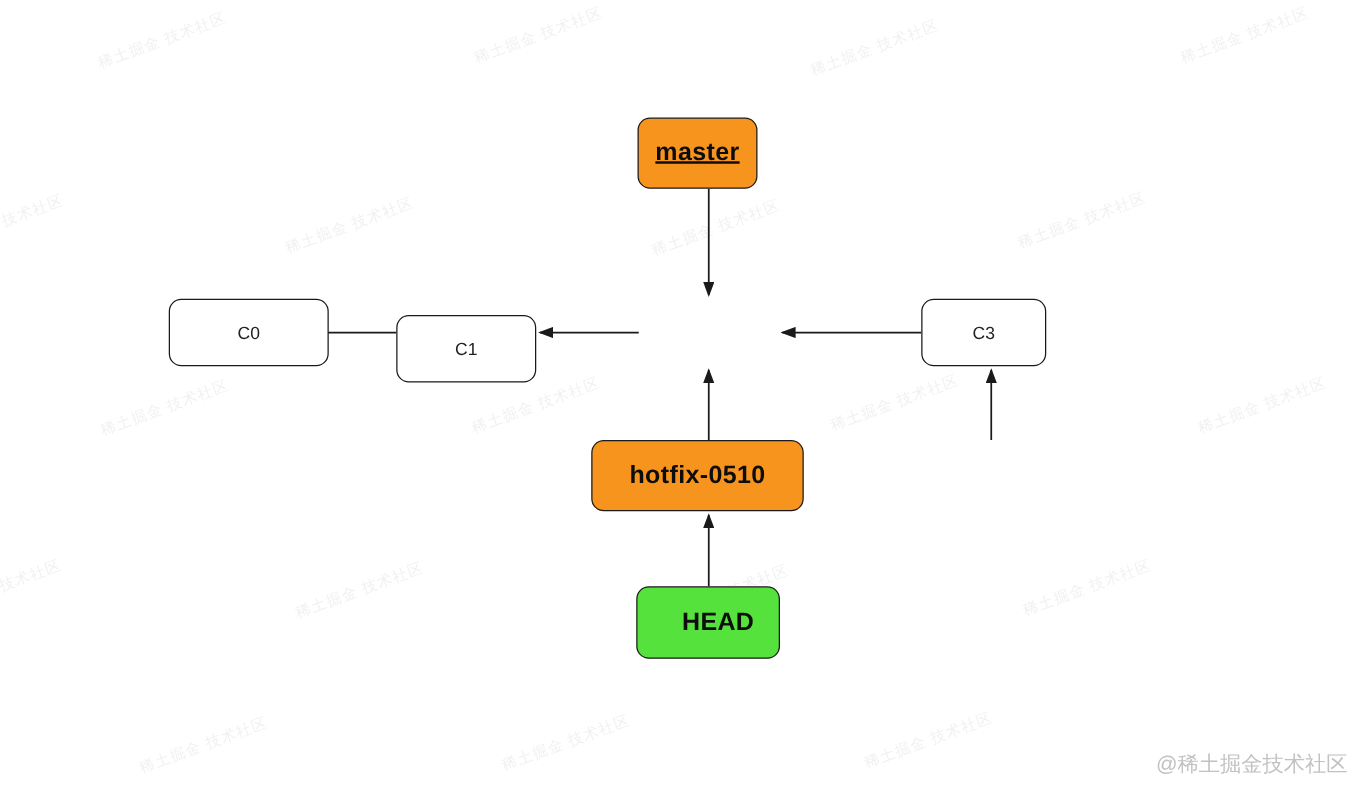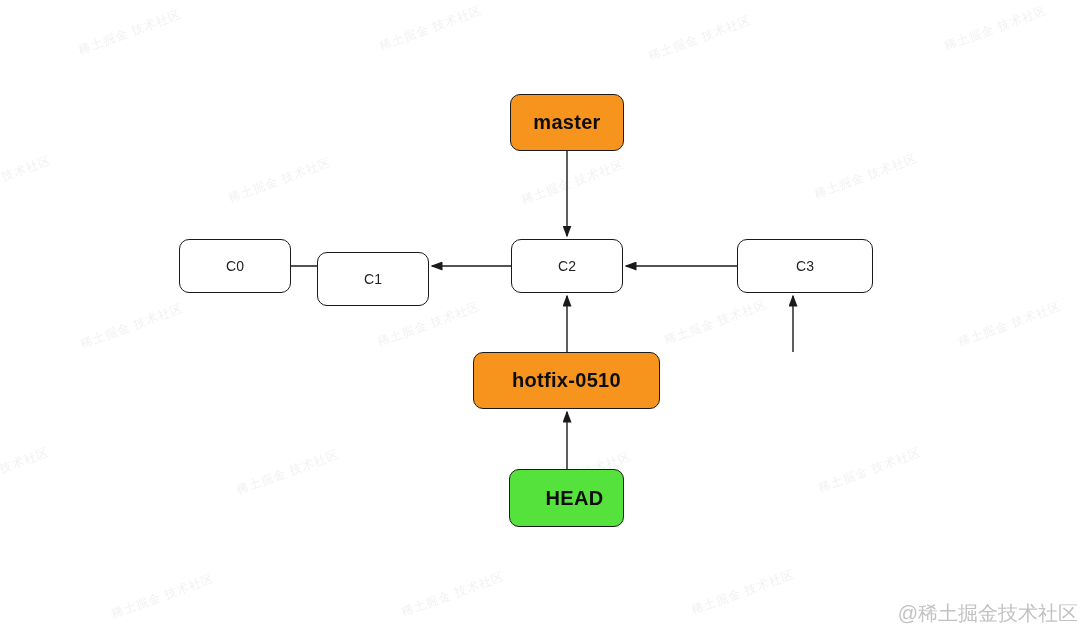--- a/index.html
+++ b/index.html
@@ -22,30 +22,30 @@
     position:absolute; display:flex; align-items:center; justify-content:center;
     box-sizing:border-box; border:1.5px solid var(--border); border-radius:10px;
     background:var(--commit-bg);
   }
   .commit{font-size:14px; color:#222; border-width:1.4px;}
   .branch{
     background:var(--orange); font-weight:700; font-size:20px; color:#0d0d0d;
     border-width:1.7px; letter-spacing:.3px;
   }
   .head{background:var(--green);}
-  #n-master {left:510px; top:94px;  width:114px; height:57px;}
-  #n-c0     {left:135px; top:239px; width:112px; height:54px;margin-left:44px;}
+  #n-master {left:510px; top:94px;  width:96px; height:57px;text-decoration:underline;}
+  #n-c0     {left:135px; top:239px; width:128px; height:54px;}
   #n-c1     {left:317px; top:252px; width:112px; height:54px;}
   #n-c2     {left:511px; top:239px; width:112px; height:54px;}
-  #n-c3     {left:737px; top:239px; width:136px; height:54px;}
-  #n-hotfix {left:473px; top:352px; width:187px; height:57px;}
+  #n-c3     {left:737px; top:239px; width:100px; height:54px;}
+  #n-hotfix {left:473px; top:352px; width:170px; height:57px;}
   #n-feature{left:699px; top:352px; width:188px; height:57px;}
   #n-head   {left:509px; top:469px; width:115px; height:58px;padding-left:16px;}
   .credit{
-    position:absolute; right:6px; top:600px; font-size:20px; color:var(--credit);
+    position:absolute; right:6px; top:600px; font-size:17px; color:var(--credit);
     font-family:"Liberation Sans", sans-serif;
   }
 </style>
 </head>
 <body>
 
 <div class="canvas">
 
   <div class="wm-layer">
       <span class="wm-tile" style="left: 82px; top: 42px;">稀土掘金 技术社区</span>
@@ -83,21 +83,20 @@
       <line x1="567" y1="352" x2="567" y2="296" marker-end="url(#arrow)"></line>
       <line x1="793" y1="352" x2="793" y2="296" marker-end="url(#arrow)"></line>
       <line x1="567" y1="469" x2="567" y2="412" marker-end="url(#arrow)"></line>
     </g>
   </svg>
 
   <div class="node branch" id="n-master">master</div>
 
   <div class="node commit" id="n-c0">C0</div>
   <div class="node commit" id="n-c1">C1</div>
-  <div class="node commit" id="n-c2">C2</div>
   <div class="node commit" id="n-c3">C3</div>
 
   <div class="node branch" id="n-hotfix">hotfix-0510</div>
   <div class="node branch head" id="n-head">HEAD</div>
 
   <div class="credit">@稀土掘金技术社区</div>
 
 </div>
 
 </body></html>

